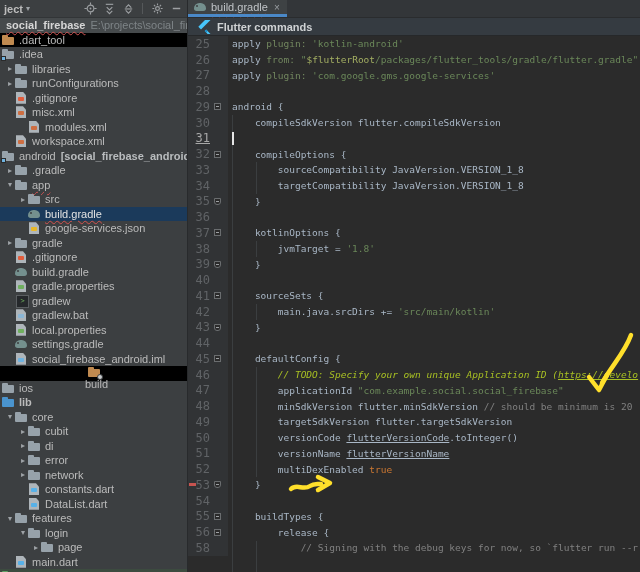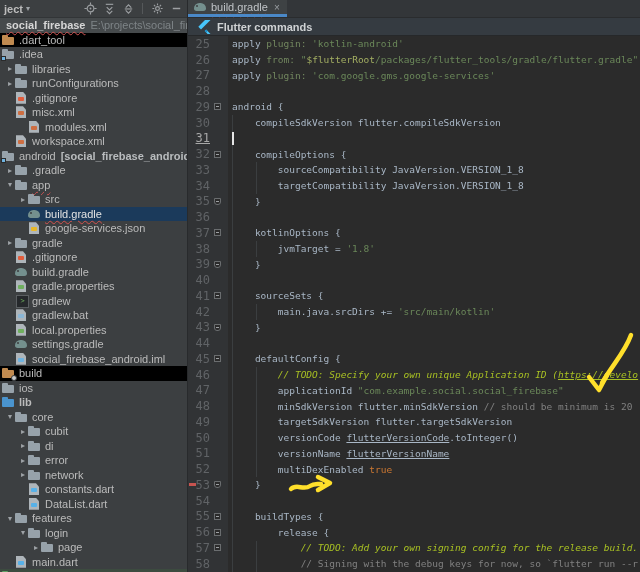--- a/index.html
+++ b/index.html
@@ -240,21 +240,21 @@
         <div class="tree-row" style="padding-left: 15px;">
           <span class="ic ic-gradle"></span>
           <span class="lbl">settings.gradle</span>
         </div>
         <div class="tree-row" style="padding-left: 15px;">
           <span class="ic ic-doc dc-iml">
             <i class="dot"></i>
           </span>
           <span class="lbl">social_firebase_android.iml</span>
         </div>
-        <div class="tree-row bg-excluded" style="padding-left: 2px;">
+        <div class="tree-row bg-excluded" style="padding-left: 2px; flex-direction: column;">
           <span class="ic ic-folder fc-orange ic-gear-ov">
             <i class="ov"></i>
           </span>
           <span class="lbl">build</span>
         </div>
         <div class="tree-row" style="padding-left: 2px;">
           <span class="ic ic-folder fc-gray"></span>
           <span class="lbl">ios</span>
         </div>
         <div class="tree-row" style="padding-left: 2px; font-weight: bold;">
@@ -592,29 +592,20 @@
             <span class="gut">
               <span class="ln">56</span>
               <span class="foldc">
                 <i></i>
               </span>
             </span>
             <span class="codetxt"><span class="tok-p">        release {</span></span>
           </div>
           <div class="line">
             <span class="gut">
-              <span class="ln">57</span>
-              <span class="foldc">
-                <i></i>
-              </span>
-            </span>
-            <span class="codetxt"><span class="tok-t">            // TODO: Add your own signing config for the release build.</span></span>
-          </div>
-          <div class="line">
-            <span class="gut">
               <span class="ln">58</span>
               <span class="foldc"></span>
             </span>
             <span class="codetxt"><span class="tok-c">            // Signing with the debug keys for now, so `flutter run --r</span></span>
           </div>
         </div>
       <div class="cursor" id="cursor" style="left: 44px; top: 95.5882px;"></div>
     </div>
   </main>
 

